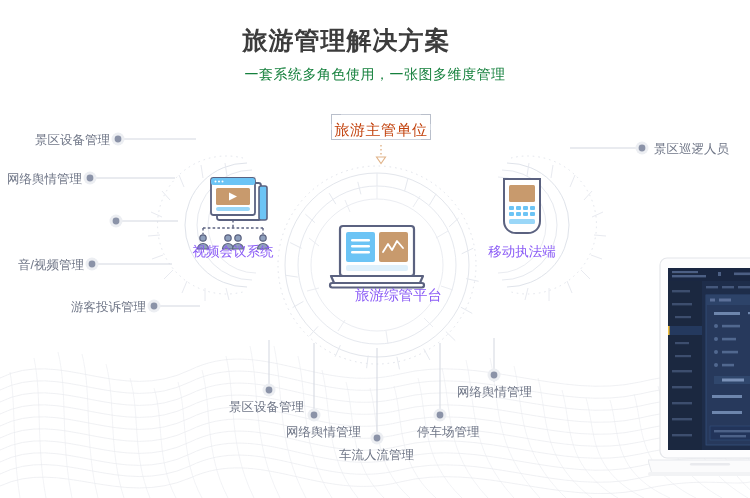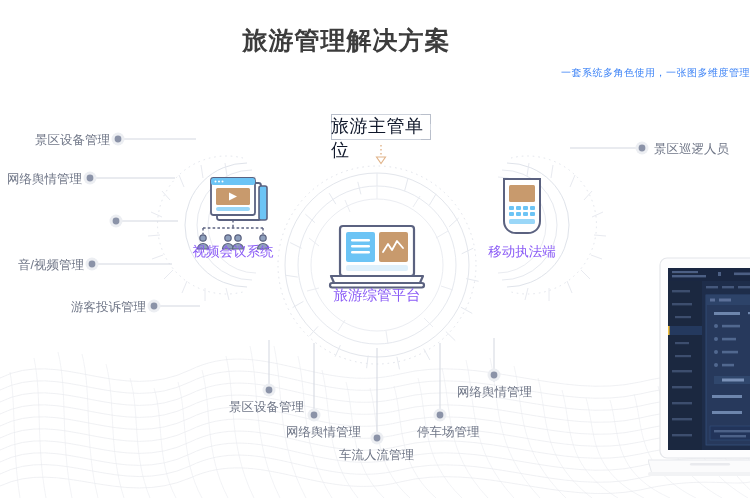--- a/index.html
+++ b/index.html
@@ -14,22 +14,22 @@
 
   
   #bgmesh{position:absolute;left:0;bottom:0;width:750px;height:190px;pointer-events:none;}
 
   
   .title{
     position:absolute;left:0;top:24px;width:693px;text-align:center;
     font-size:25px;font-weight:bold;color:#3c3c3c;letter-spacing:1px;
   }
   .subtitle{
-    position:absolute;left:0;top:66px;width:750px;text-align:right;
-    font-size:10px;color:#3b82f6;letter-spacing:.5px;
+    position:absolute;left:0;top:66px;width:750px;text-align:center;
+    font-size:14px;color:#15803d;letter-spacing:.5px;
   }
 
   
   #diagram{position:absolute;left:0;top:0;width:750px;height:498px;}
 
   
   .node-cap{
     position:absolute;text-align:center;font-size:13.5px;color:#eda濃;
   }
   .cap-orange{color:#8b5cf6;}
@@ -37,22 +37,22 @@
   
   .lbl{
     position:absolute;font-size:12.5px;color:#6f7687;white-space:nowrap;
   }
   .lbl-r{text-align:right;}
   .lbl-l{text-align:left;}
 
   
   .authbox{
     position:absolute;left:331px;top:114px;width:100px;height:26px;
-    display:flex;align-items:flex-start;justify-content:center;
-    font-size:18px;color:#0f172a;letter-spacing:.5px;
+    display:flex;align-items:flex-end;justify-content:center;
+    font-size:15px;color:#c2410c;letter-spacing:.5px;
   }
   .authbox .corner{position:absolute;width:9px;height:9px;border-color:#b9bfcb;border-style:solid;border-width:0;}
   .authbox .c1{left:0;top:0;border-left-width:1px;border-top-width:1px;}
   .authbox .c2{right:0;top:0;border-right-width:1px;border-top-width:1px;}
   .authbox .c3{left:0;bottom:0;border-left-width:1px;border-bottom-width:1px;}
   .authbox .c4{right:0;bottom:0;border-right-width:1px;border-bottom-width:1px;}
   .authbox .side{position:absolute;background:#cfd4dd;}
   .authbox .s-top{left:9px;right:9px;top:0;height:1px;}
   .authbox .s-bot{left:9px;right:9px;bottom:0;height:1px;}
   .authbox .s-left{left:0;top:9px;bottom:9px;width:1px;}
@@ -317,21 +317,21 @@
     <span class="side s-left"></span>
     <span class="side s-right"></span>
     <span class="corner c1"></span>
     <span class="corner c2"></span>
     <span class="corner c3"></span>
     <span class="corner c4"></span>
     <span class="txt">旅游主管单位</span>
   </div>
 
   <div class="node-cap cap-orange" style="left:168px;top:243px;width:130px;">视频会议系统</div>
-  <div class="node-cap cap-orange" style="left:312px;top:286px;width:130px;font-size:14.5px;">旅游综管平台</div>
+  <div class="node-cap cap-orange" style="left:312px;top:286px;width:130px;font-size:14.5px;text-align:right;">旅游综管平台</div>
   <div class="node-cap cap-orange" style="left:457px;top:243px;width:130px;">移动执法端</div>
 
   <div class="lbl lbl-r" style="left:0px;top:132px;width:110px;">景区设备管理</div>
   <div class="lbl lbl-r" style="left:0px;top:171px;width:82px;">网络舆情管理</div>
   <div class="lbl lbl-r" style="left:0px;top:257px;width:84px;">音/视频管理</div>
   <div class="lbl lbl-r" style="left:0px;top:299px;width:146px;">游客投诉管理</div>
 
   <div class="lbl lbl-l" style="left:654px;top:141px;">景区巡逻人员</div>
 
   <div class="lbl" style="left:229px;top:399px;">景区设备管理</div>

